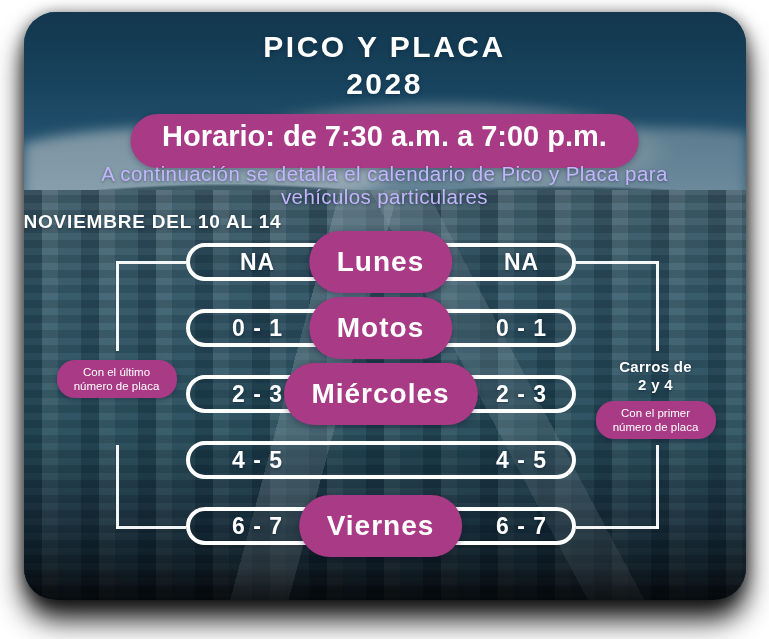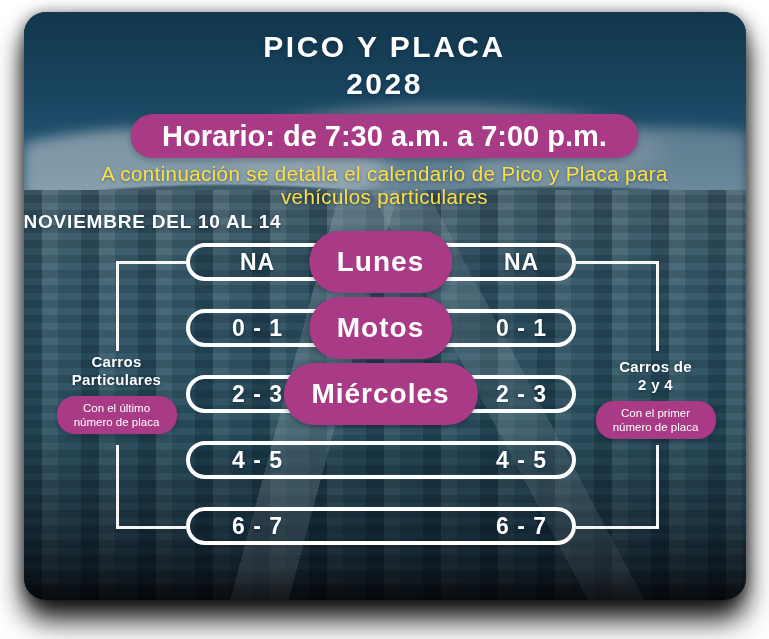--- a/index.html
+++ b/index.html
@@ -2,21 +2,21 @@
 <html style="--accent: #a93a85;"><head>
 <meta charset="utf-8">
 <style>
   html,body{margin:0;padding:0;}
   body{
     width:769px;height:639px;overflow:hidden;background:#ffffff;
     font-family:"Liberation Sans",sans-serif;color:#ffffff;
   }
   .card{
     position:relative;width:722px;height:588px;margin:12px auto 0;
-    border-radius:22px;overflow:hidden;
+    border-radius:32px;overflow:hidden;
     box-shadow:0 2px 16px rgba(0,0,0,.55),0 20px 28px rgba(0,0,0,.9);
     background:#2e5d6e;
   }
   
   .bg{position:absolute;inset:0;}
   .bg-sky{position:absolute;left:0;right:0;top:0;height:205px;
     background:linear-gradient(180deg,#16405a 0%,#1d4e6c 38%,#2a5f7f 70%,#4b748d 100%);}
   .bg-clouds{position:absolute;left:0;right:0;top:88px;height:115px;filter:blur(6px);
     background:
       radial-gradient(46% 62% at 22% 62%, rgba(182,197,206,.78) 0 58%, transparent 66%),
@@ -35,26 +35,26 @@
       linear-gradient(180deg,#57707c 0%,#41687a 25%,#35606f 55%,#2a4c5c 82%,#131e27 97%,#0a0f14 100%);}
   .bg-tint{position:absolute;inset:0;
     background:linear-gradient(180deg, rgba(9,30,46,.28) 0%, rgba(14,44,60,.14) 30%,
       rgba(10,40,55,.24) 72%, rgba(0,4,10,.55) 95%, rgba(0,0,0,.78) 100%);}
   
   .content{position:absolute;inset:0;}
   .title-block{position:absolute;top:16px;left:0;width:100%;text-align:center;
     font-weight:700;font-size:30px;line-height:37px;letter-spacing:2.5px;
     text-shadow:0 1px 4px rgba(0,25,45,.4);}
   .hours-pill{position:absolute;top:102px;left:50%;transform:translateX(-50%);
-    height:44px;line-height:44px;padding:0 32px;border-radius:999px;white-space:nowrap;
+    height:54px;line-height:44px;padding:0 32px;border-radius:999px;white-space:nowrap;
     background:var(--accent);font-weight:700;font-size:29px;
     box-shadow:0 2px 6px rgba(10,20,40,.3);}
   .description{position:absolute;top:151px;left:50%;transform:translateX(-50%);
     width:580px;text-align:center;font-weight:400;font-size:20.5px;line-height:22.5px;
-    color:#fde047;letter-spacing:.4px;text-shadow:0 1px 3px rgba(0,25,45,.45);}
+    color:#c4b5fd;letter-spacing:.4px;text-shadow:0 1px 3px rgba(0,25,45,.45);}
   .week-label{position:absolute;top:199px;left:0;width:100%;text-align:left;
     font-weight:700;font-size:19px;letter-spacing:.8px;text-shadow:0 1px 3px rgba(0,25,45,.45);}
   
   .rows{position:absolute;left:162px;top:231px;width:390px;}
   .row{position:relative;box-sizing:border-box;width:390px;height:38px;margin-bottom:28px;
     border:4px solid #ffffff;border-radius:999px;background:rgba(8,30,45,.18);
     display:flex;align-items:center;justify-content:space-between;padding:0 2px;}
   .num{width:96px;text-align:center;font-weight:700;font-size:23px;letter-spacing:1px;
     text-shadow:0 1px 3px rgba(0,25,45,.5);padding-left:18px;}
   .day-pill{position:absolute;left:50%;top:50%;transform:translate(-50%,-50%);
@@ -137,30 +137,27 @@
         <span class="num">2 - 3</span>
       </div>
 
       <div class="row">
         <span class="num">4 - 5</span>
         <span class="num">4 - 5</span>
       </div>
 
       <div class="row">
         <span class="num">6 - 7</span>
+        <span class="day-pill">Viernes</span>
         <span class="num">6 - 7</span>
       </div>
 
     </div>
 
     <div class="side-group side-left">
-      <div class="side-title">
-        <div>Carros</div>
-        <div>Particulares</div>
-      </div>
       <div class="note-pill">
         <div><span>Con el </span><b>último</b></div>
         <div><b>número</b><span> de placa</span></div>
       </div>
     </div>
 
     <div class="side-group side-right">
       <div class="side-title">
         <div>Carros de</div>
         <div>2 y 4</div>

